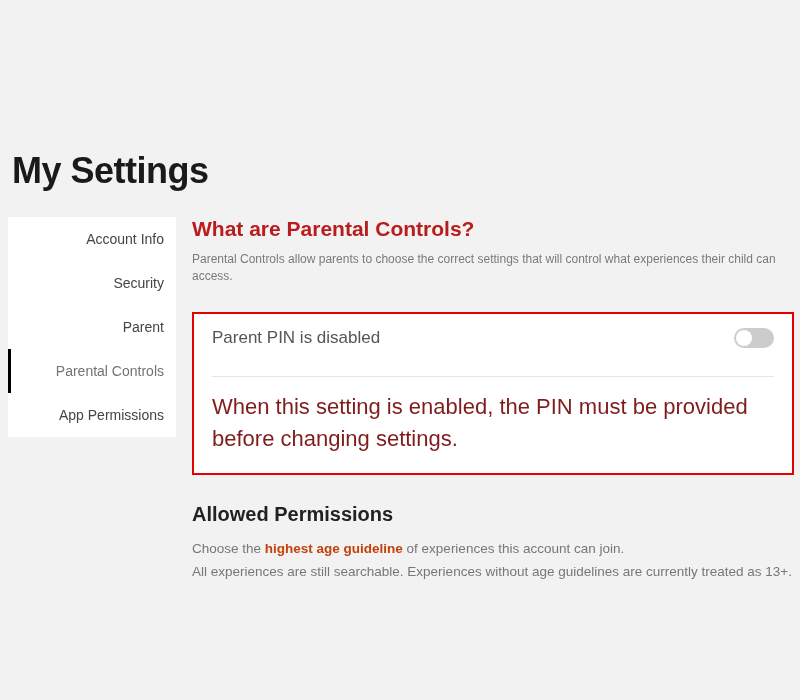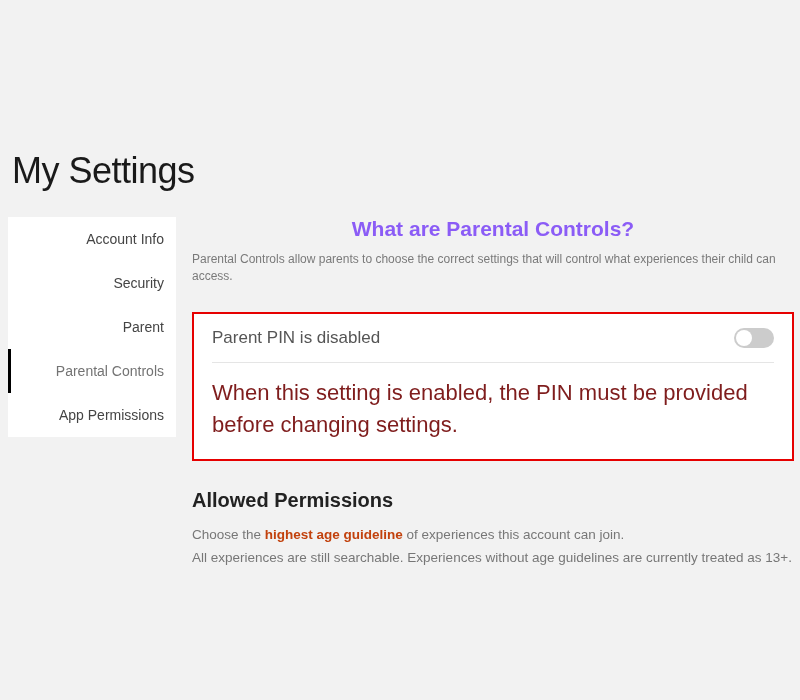--- a/index.html
+++ b/index.html
@@ -10,21 +10,21 @@
     body {
       font-family: -apple-system, BlinkMacSystemFont, "Segoe UI", "Helvetica Neue", Arial, sans-serif;
       background: #f2f2f2;
       color: #333;
       width: 800px;
       height: 700px;
       overflow: hidden;
     }
     .page-title {
       font-size: 36px;
-      font-weight: 400;
+      font-weight: 700;
       color: #1a1a1a;
       padding: 150px 12px 25px 12px;
       letter-spacing: -0.5px;
     }
     .layout {
       display: flex;
       align-items: flex-start;
     }
     .sidebar {
       width: 168px;
@@ -44,23 +44,22 @@
       border-left: 3px solid #000;
       color: #737373;
     }
     .content {
       flex: 1;
       padding: 0 6px 0 16px;
     }
     .section-heading {
       font-size: 21px;
       font-weight: 700;
-      color: #8b5cf6;
+      color: #b91c1c;
       margin-bottom: 10px;
-      text-align: center;
     }
     .section-desc {
       font-size: 12px;
       color: #7a7a7a;
       line-height: 1.45;
       margin-bottom: 26px;
     }
     .sub-heading {
       font-size: 20px;
       font-weight: 700;
@@ -70,21 +69,21 @@
     .highlight-box {
       border: 2px solid #e60000;
       background: #fff;
       padding: 14px 18px 18px 18px;
       margin-bottom: 28px;
     }
     .toggle-row {
       display: flex;
       justify-content: space-between;
       align-items: center;
-      padding-bottom: 14px;
+      padding-bottom: 28px;
       border-bottom: 1px solid #e5e5e5;
       margin-bottom: 14px;
     }
     .toggle-label {
       font-size: 17px;
       color: #555;
     }
     .toggle {
       width: 40px;
       height: 20px;

